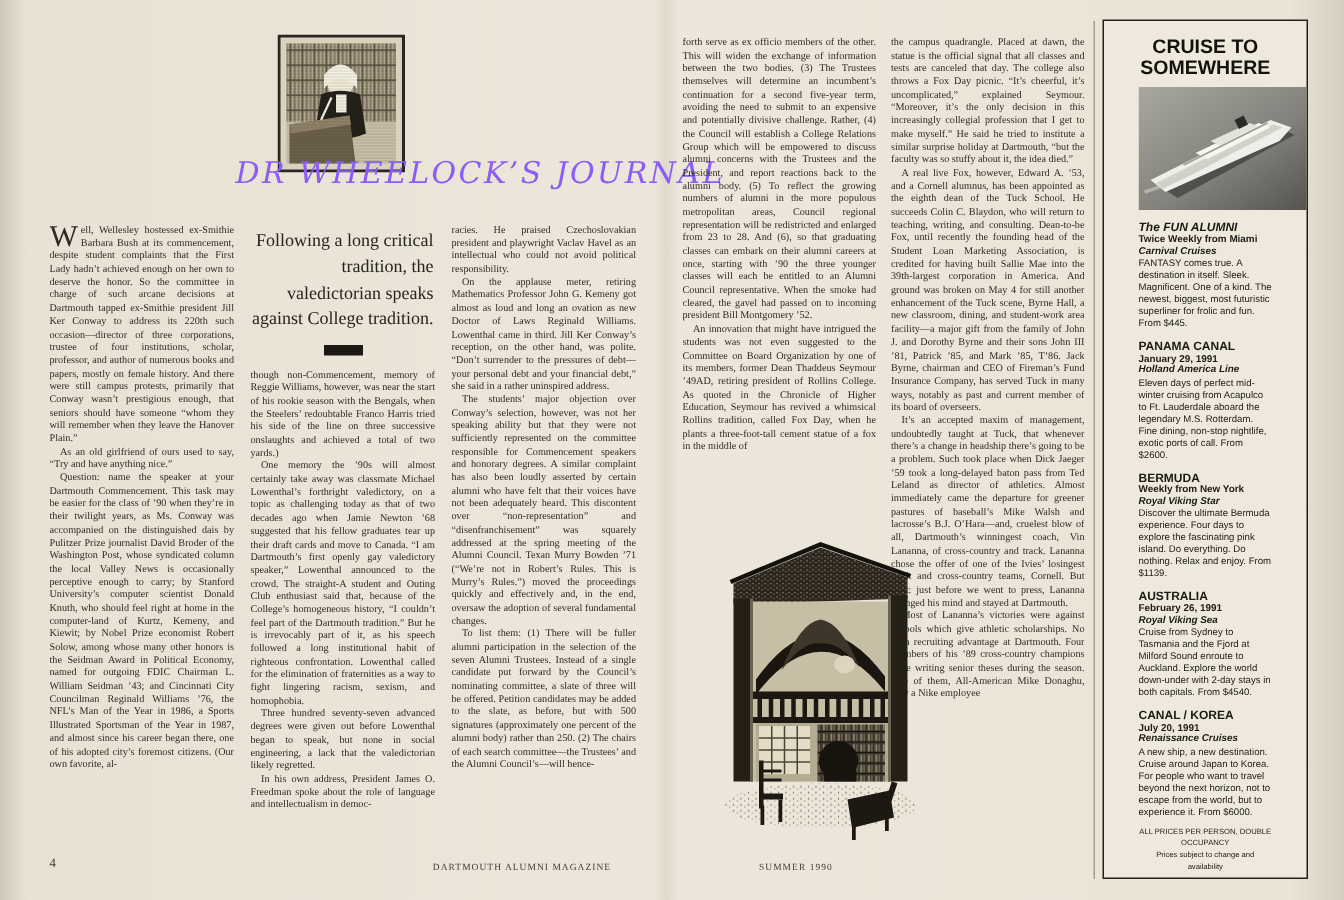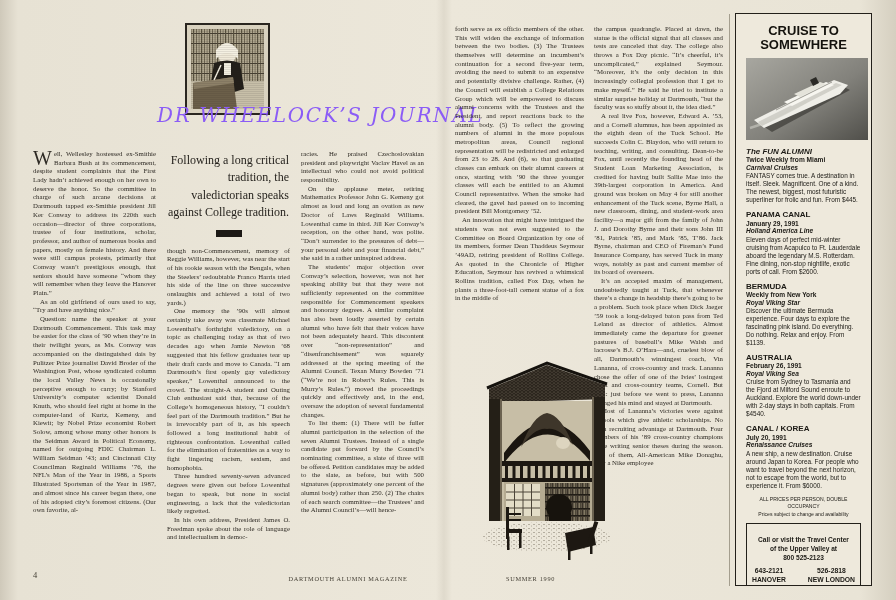--- a/index.html
+++ b/index.html
@@ -38,21 +38,21 @@
   .pullquote { font-size:12px; line-height:1.45; text-align:right; color:#26231e; margin:2px 1px 0; }
   .pq-rule { width:26px; height:7px; background:#1c1915; margin:8px auto 10px; }
 
   .col4-text { height:322px; overflow:hidden; }
   .interior-wrap { position:absolute; left:18px; top:330px; width:148px; height:212px; }
 
   
   .ad-divider { position:absolute; left:729px; top:14px; width:1px; height:572px; background:#a49e8e; }
   .cruise-ad { position:absolute; left:735px; top:13px; width:137px; height:573px;
     border:1.6px solid #23201a; background:#eee9dc; box-sizing:border-box;
-    padding:5px 10px; overflow:hidden; font-family:"Liberation Sans","DejaVu Sans",sans-serif; color:#1c1a15; }
+    padding:5px 23px; overflow:hidden; font-family:"Liberation Sans","DejaVu Sans",sans-serif; color:#1c1a15; }
   .ad-title { font-weight:bold; font-size:13px; line-height:1.08; text-align:center; margin-top:5px; color:#14120d; }
   .ad-photo { display:block; width:122px; height:82px; margin:6px auto 7px; }
   .ad-section { margin-bottom:6px; }
   .ad-heading { font-size:8px; font-weight:bold; line-height:1.15; }
   .ad-sections .ad-section:nth-child(1) .ad-heading { font-style:italic; }
   .ad-sub  { font-size:6.6px; font-weight:bold; line-height:1.15; }
   .ad-ship { font-size:6.6px; font-weight:bold; font-style:italic; line-height:1.15; }
   .ad-body { font-size:6.4px; line-height:1.25; margin-top:1px; text-align:left; }
   .ad-fineprint { font-size:5.1px; text-align:center; line-height:1.5; margin-top:3px; }
   .travel-box { border:1.4px solid #23201a; margin-top:4px; padding:6px 3px 5px; text-align:center; }

